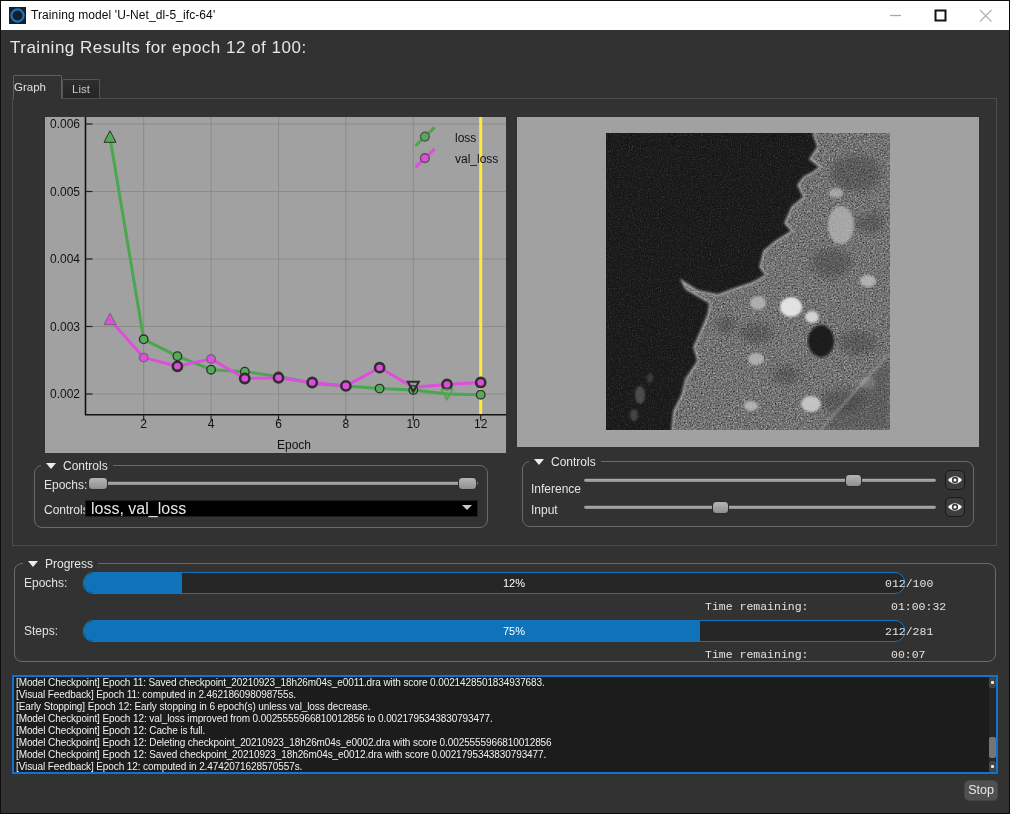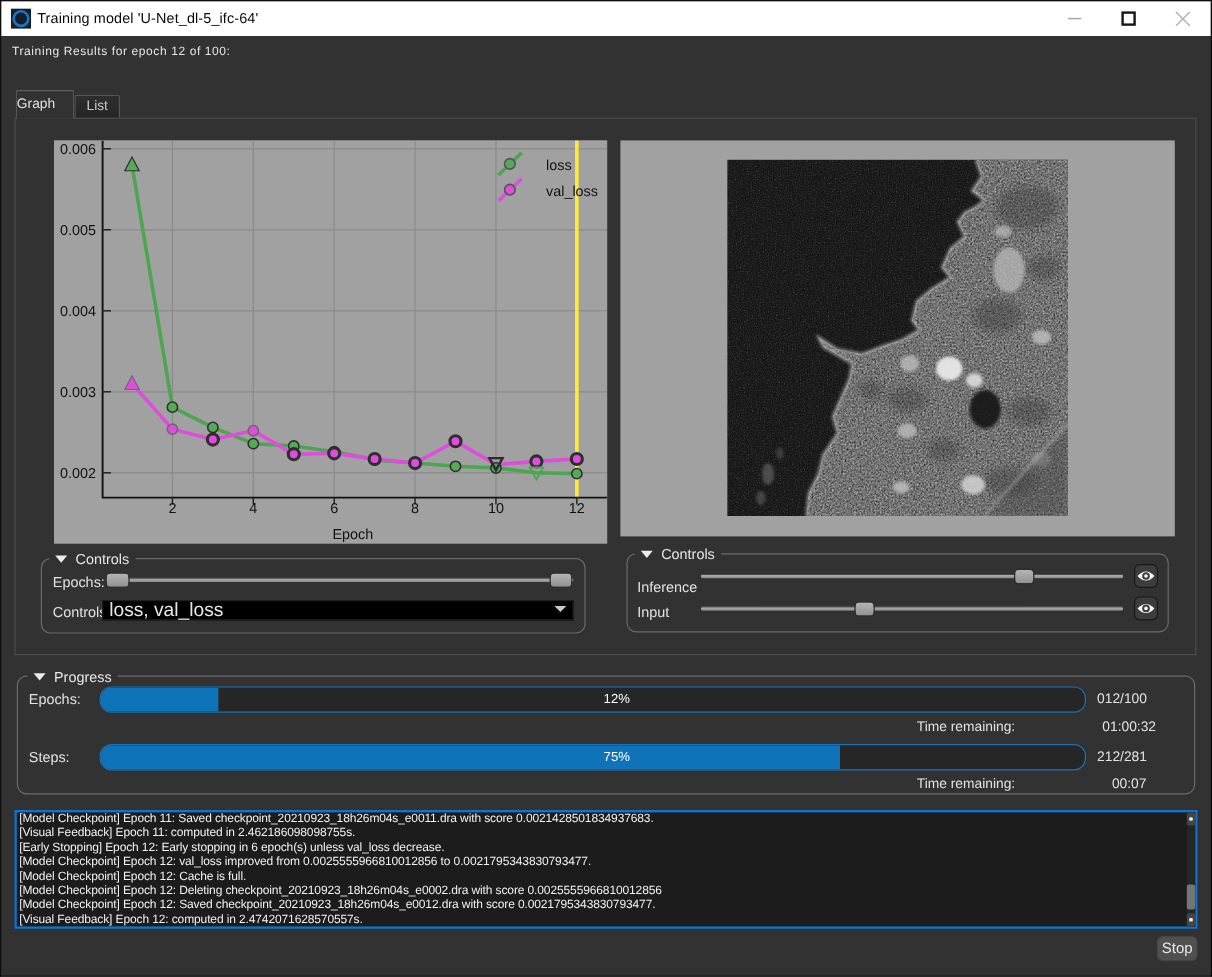--- a/index.html
+++ b/index.html
@@ -8,21 +8,21 @@
 .abs { position:absolute; }
 
 
 #titlebar { left:1px; top:1px; width:1008px; height:29px; background:#ffffff; }
 #title { left:31px; top:8px; font-size:12px; color:#0a0a0a; letter-spacing:0.1px; }
 #appicon { left:9px; top:7px; }
 
 
 .edge { background:#0d0d0d; z-index:60; }
 
-#trres { left:10px; top:38px; font-size:10px; letter-spacing:0.5px; color:#e6e6e6; }
+#trres { left:10px; top:38px; font-size:17px; letter-spacing:0.5px; color:#e6e6e6; }
 
 
 #pane { left:12px; top:98px; width:985px; height:448px; border:1px solid #4c4c4c; }
 #tabGraph { left:13px; top:75px; width:49px; height:24px; background:#323232; border:1px solid #5f5f5f; border-bottom:none; border-radius:2px 2px 0 0; color:#e0e0e0; font-size:11.5px; text-align:left; line-height:22px; z-index:5; }
 #tabList { left:62px; top:79px; width:38px; height:19px; background:linear-gradient(#2e2e2e,#252525); border:1px solid #555; border-bottom:none; border-radius:2px 2px 0 0; color:#c8c8c8; font-size:11.5px; text-align:center; line-height:18px; z-index:4; }
 
 
 #chartPanel { left:45px; top:117px; width:461px; height:336px; background:#a1a1a1; }
 #imgPanel { left:517px; top:117px; width:462px; height:330px; background:#a1a1a1; }
 #emimg { left:606px; top:133px; width:284px; height:297px; }
@@ -45,21 +45,21 @@
 #combo { left:85px; top:500px; width:393px; height:17px; background:#000000; border:1px solid #1e1e1e; color:#e8e8e8; font-size:16px; line-height:15px; padding-left:5px; }
 #comboarr { left:462px; top:505px; width:0; height:0; border-left:5px solid transparent; border-right:5px solid transparent; border-top:5px solid #c9c9c9; }
 
 
 .eyebtn { width:20px; height:20px; background:#3d3d3d; border:1px solid #191919; border-radius:5px; display:flex; align-items:center; justify-content:center; }
 
 
 .pbar { width:822px; height:22px; border:1px solid #1a73b8; border-radius:10px; background:#262626; overflow:hidden; position:absolute; }
 .pfill { position:absolute; left:0; top:0; bottom:0; background:#0e73b9; }
 .ptext { position:absolute; width:100%; text-align:center; color:#fff; font-size:11px; top:4px;margin-left:20px; }
-.rval { font-size:11.5px; color:#e2e2e2; text-align:center; }
+.rval { font-size:11.5px; color:#e2e2e2; text-align:left;font-family:Liberation Mono, monospace; }
 
 
 #log { left:12px; top:675px; width:986px; height:99px; background:#1c1c1c; border:2px solid #1272cf; color:#f0f0f0; font-size:10px; letter-spacing:-0.1px; line-height:12.04px; padding:0 0 0 2px; white-space:nowrap; overflow:hidden; }
 #sb { left:989px; top:677px; width:7px; height:95px; background:#262626; z-index:10; }
 .sbbtn { position:absolute; left:0; width:7px; height:11px; background:#454545; border-radius:2px; }
 .sbdot { position:absolute; left:2px; width:3px; height:3px; background:#e8e8e8; border-radius:1px; }
 #sbthumb { position:absolute; left:0; top:60px; width:7px; height:21px; background:#757575; border-radius:2px; }
 
 #stopbtn { left:964px; top:780px; width:34px; height:21px; background:#505050; border:1px solid #454545; border-radius:5px; color:#e8e8e8; font-size:12.5px; text-align:center; line-height:19px; }
 </style>

